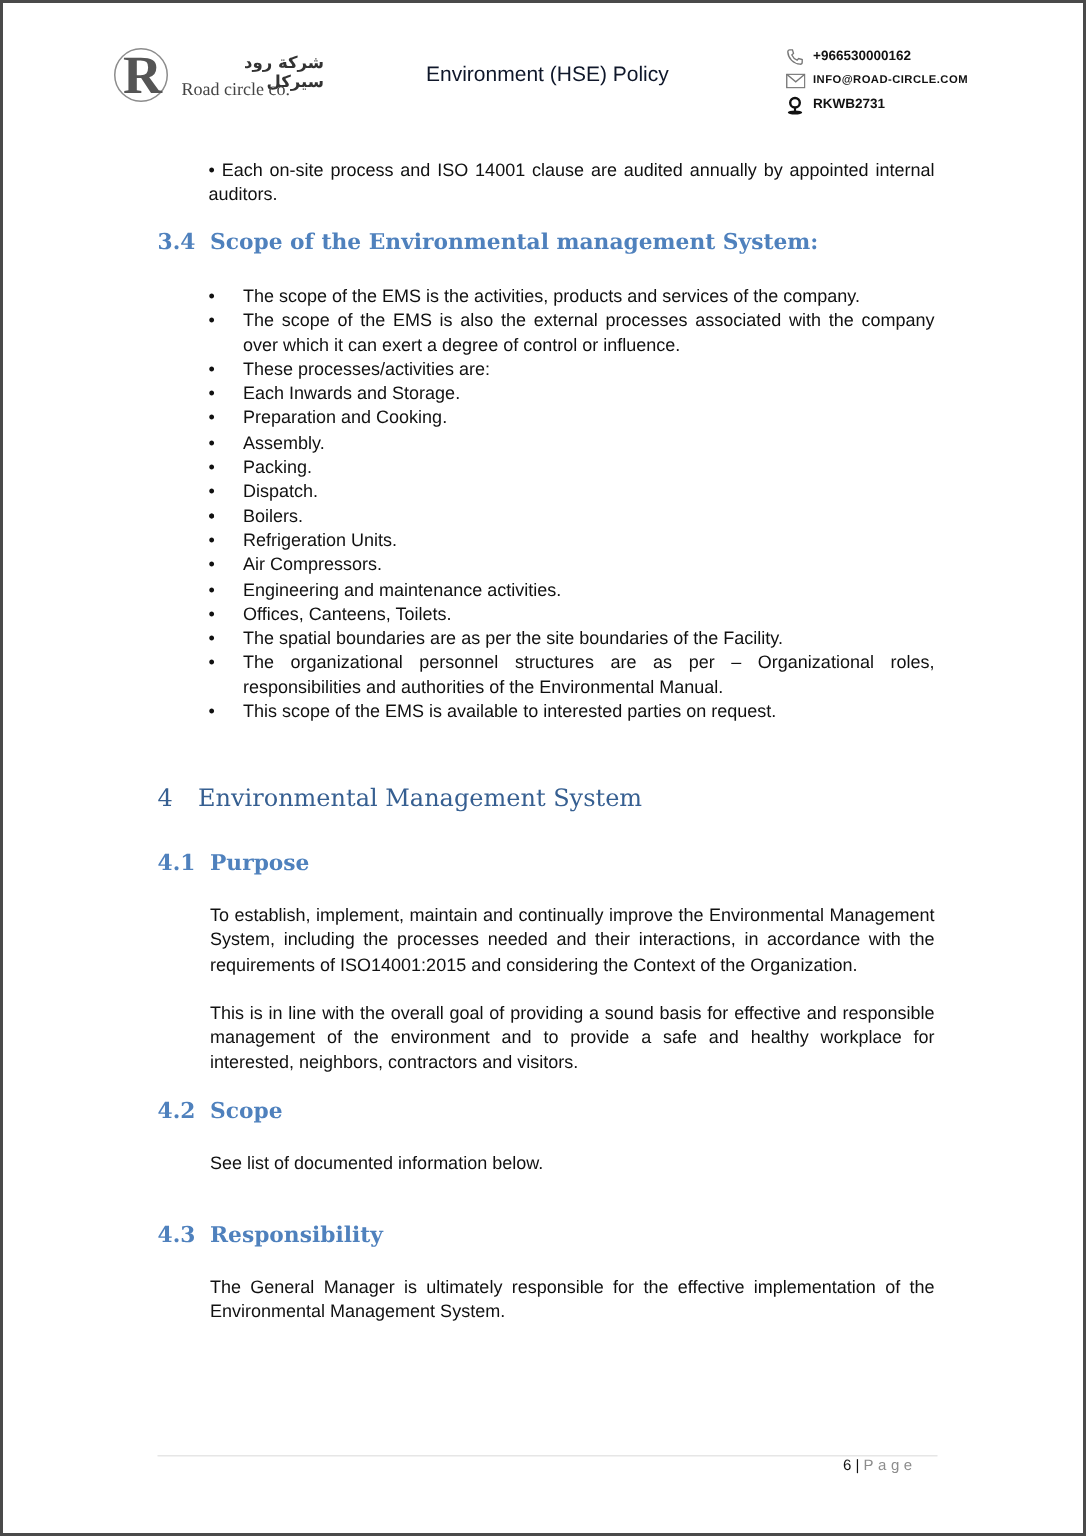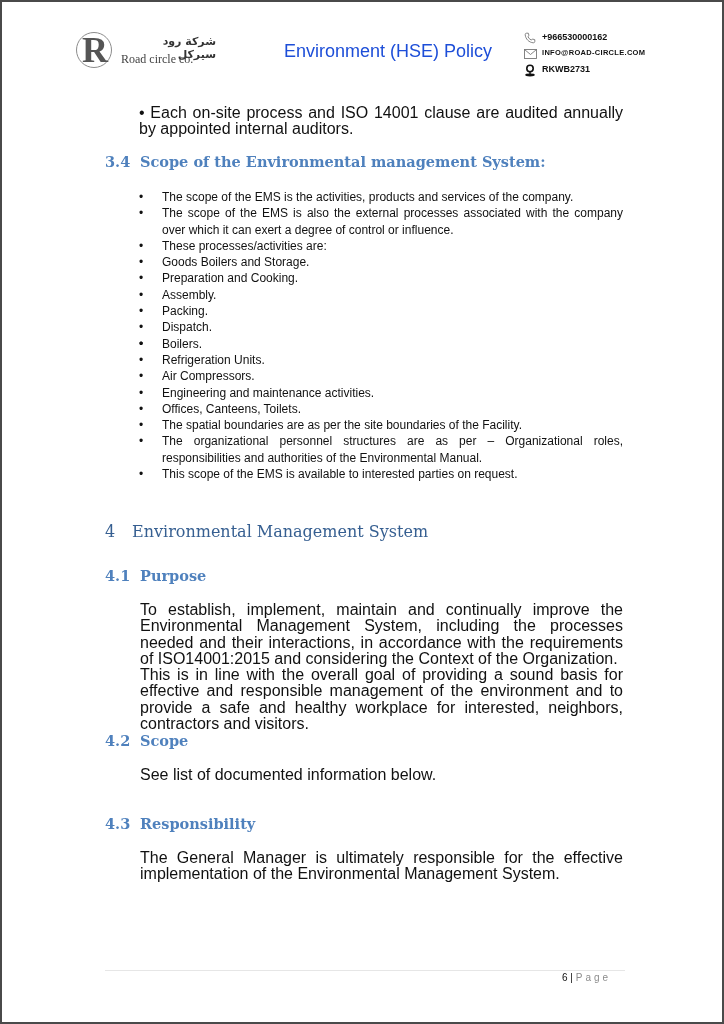--- a/index.html
+++ b/index.html
@@ -17,29 +17,29 @@
     position:absolute; left:0; top:0; width:36px; height:36px; border-radius:50%;
     border:1.5px solid #8c8c8c; box-sizing:border-box;
   }
   .logo-r {
     position:absolute; left:6px; top:-2px; font-family:"Liberation Serif", serif;
     font-size:36px; font-weight:bold; color:#555; line-height:40px;
   }
   .logo-ar { position:absolute; left:48px; top:3px; font-family:"DejaVu Sans", sans-serif; font-size:11px; color:#333; direction:rtl; font-weight:bold; }
   .logo-en { position:absolute; left:45px; top:20px; font-family:"Liberation Serif", serif; font-size:12px; color:#444; white-space:nowrap; }
 
-  .doc-title { position:absolute; left:282px; top:39px; font-size:18px; color:#1d4ed8; white-space:nowrap; }
+  .doc-title { position:absolute; left:282px; top:39px; font-size:14px; color:#0f172a; white-space:nowrap; }
 
   .contact { position:absolute; left:521px; top:30px; font-size:9px; font-weight:bold; color:#111; }
   .contact-row { display:flex; align-items:flex-start; height:15px; margin-bottom:1px; white-space:nowrap; }
   .contact-row .ic { width:14px; height:12px; margin-right:5px; display:inline-flex; align-items:center; justify-content:center; color:#777; }
   .contact-row.email { font-size:7.5px; letter-spacing:0.3px; }
 
   
-  .txt { position:absolute; font-size:16px; line-height:16.3px; color:#111; }
+  .txt { position:absolute; font-size:12px; line-height:16.3px; color:#111; }
   .justify { text-align:justify; }
   .h2 { position:absolute; font-family:"DejaVu Serif", serif; font-weight:bold; color:#4f81bd; font-size:14.5px; white-space:nowrap; }
   .h1 { position:absolute; font-family:"DejaVu Serif", serif; font-weight:normal; color:#365f91; font-size:16px; white-space:nowrap; }
   .num { display:inline-block; }
 
   .bullets { position:absolute; left:137px; top:187px; width:484px; margin:0; padding:0; list-style:none; font-size:12px; line-height:16.3px; color:#111; }
   .bullets li { position:relative; padding-left:23px; text-align:justify; }
   .bullets li .dot { position:absolute; left:0; top:0; width:10px; }
 
   .footer-line { position:absolute; left:103px; top:968px; width:520px; height:1px; background:#e6e6e6; }
@@ -95,21 +95,21 @@
   <div class="txt sans justify" style="left:137px; top:103px; width:484px;">• Each on-site process and ISO 14001 clause are audited annually by appointed internal auditors.</div>
 
   <div class="h2" style="left:103px; top:151px;">
     <span class="num" style="width:35px;">3.4</span><span>Scope of the Environmental management System:</span>
   </div>
 
   <ul class="bullets sans" id="scope-list">
       <li><span class="dot">•</span><span>The scope of the EMS is the activities, products and services of the company.</span></li>
       <li><span class="dot">•</span><span>The scope of the EMS is also the external processes associated with the company over which it can exert a degree of control or influence.</span></li>
       <li><span class="dot">•</span><span>These processes/activities are:</span></li>
-      <li><span class="dot">•</span><span>Goods Boilers and Storage.</span></li>
+      <li><span class="dot">•</span><span>Each Inwards and Storage.</span></li>
       <li><span class="dot">•</span><span>Preparation and Cooking.</span></li>
       <li><span class="dot">•</span><span>Assembly.</span></li>
       <li><span class="dot">•</span><span>Packing.</span></li>
       <li><span class="dot">•</span><span>Dispatch.</span></li>
       <li><span class="dot">•</span></li>
       <li><span class="dot">•</span><span>Boilers.</span></li>
       <li><span class="dot">•</span><span>Refrigeration Units.</span></li>
       <li><span class="dot">•</span><span>Air Compressors.</span></li>
       <li><span class="dot">•</span><span>Engineering and maintenance activities.</span></li>
       <li><span class="dot">•</span><span>Offices, Canteens, Toilets.</span></li>

